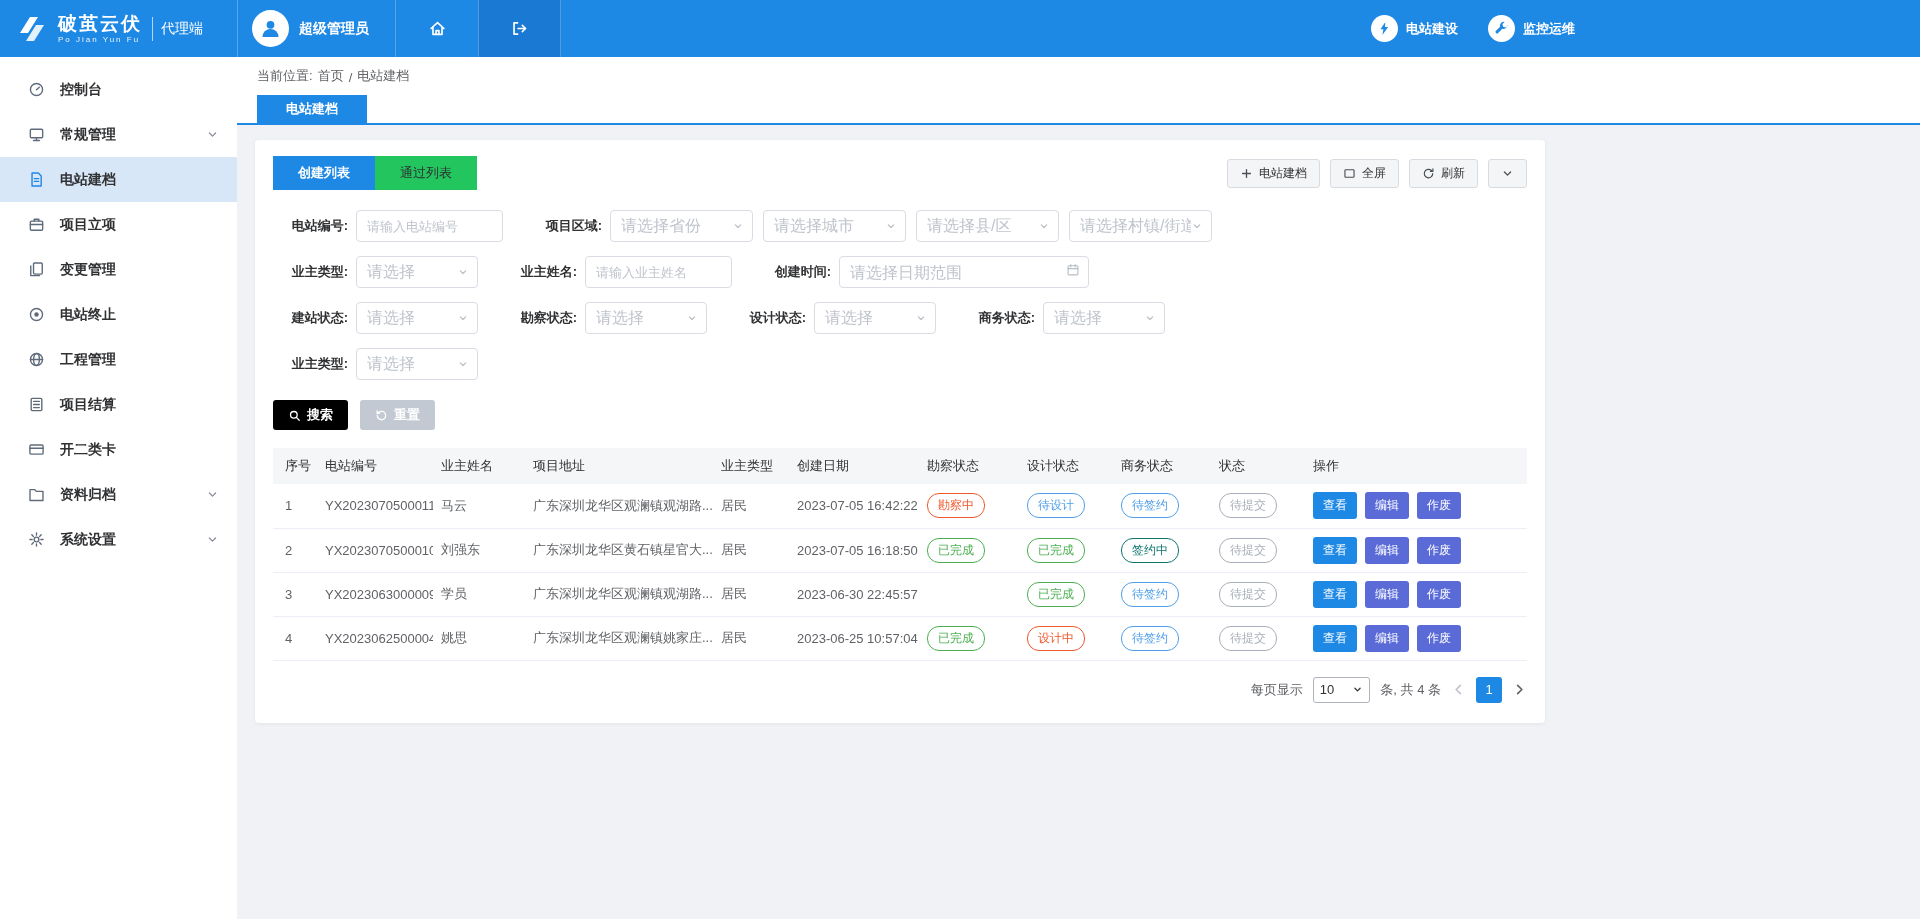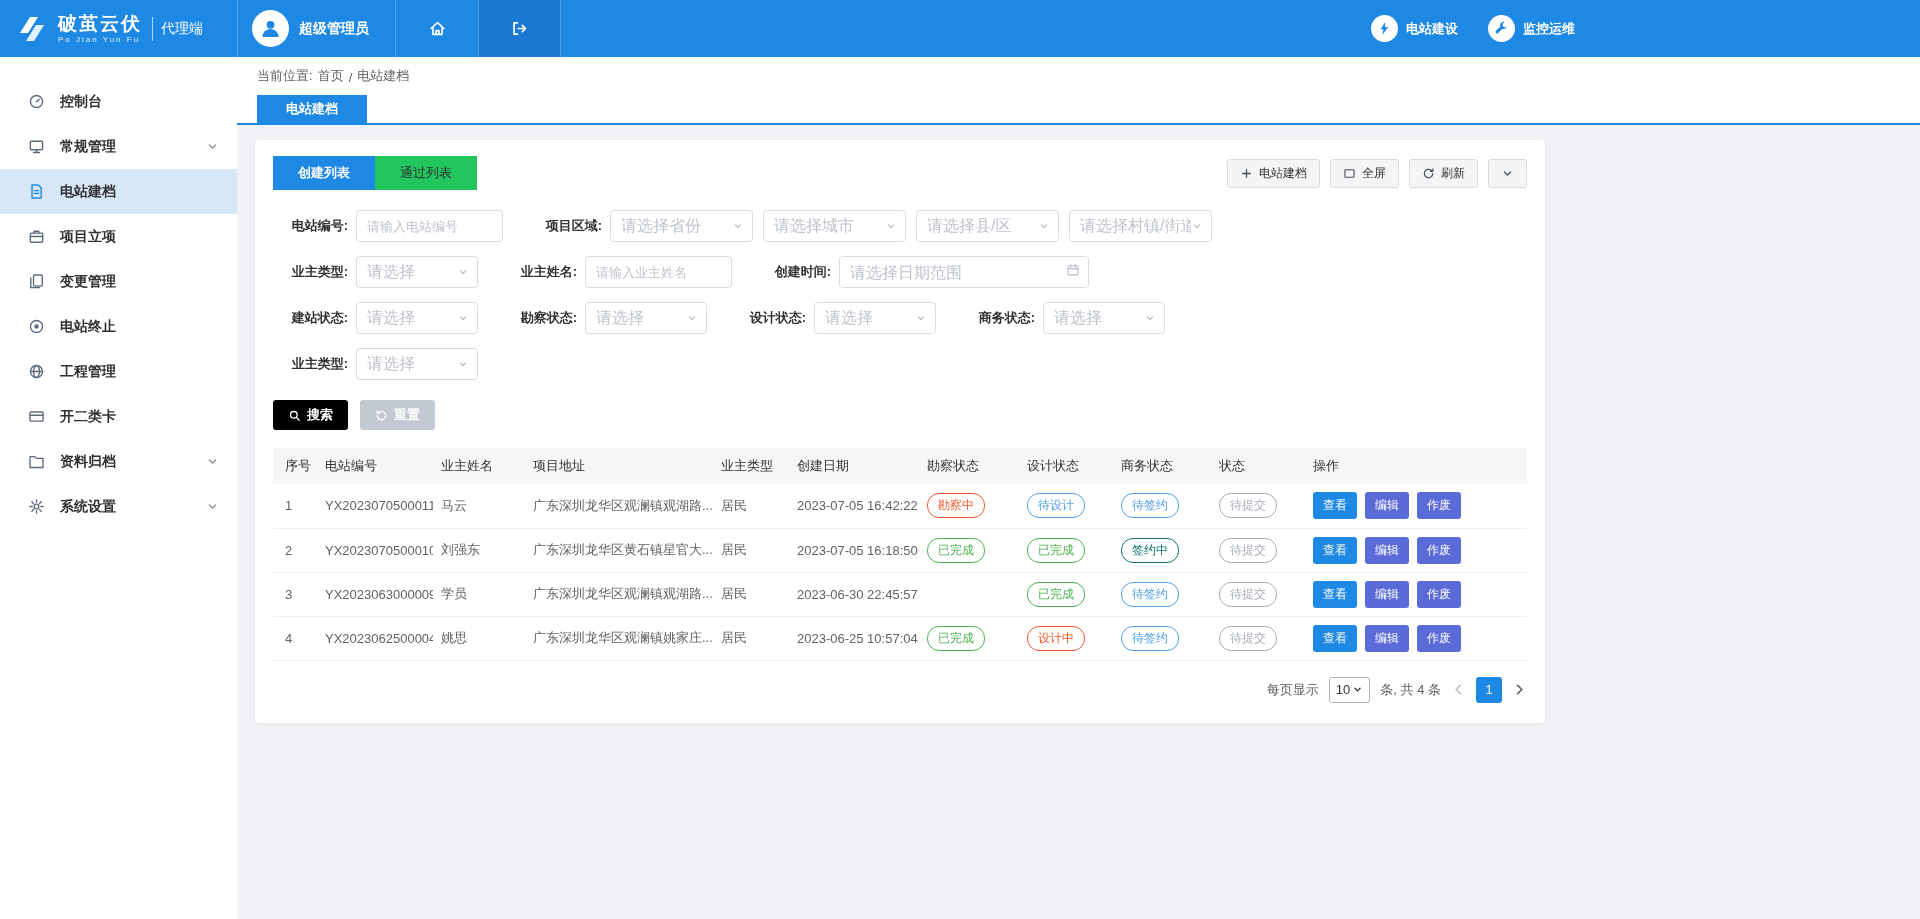--- a/index.html
+++ b/index.html
@@ -27,21 +27,21 @@
   .head-btn.dark { background:#1a79d2; border-right:1px solid rgba(255,255,255,.25); }
   .hb-icon { width:19px; height:19px; color:#fff; }
   .top-spacer { flex:1; }
   .quick-links { display:flex; align-items:center; gap:30px; margin-right:345px; }
   .quick-link { display:flex; align-items:center; gap:8px; cursor:pointer; }
   .q-icon { width:27px; height:27px; border-radius:50%; background:#fff; color:#1e88e5; display:flex; align-items:center; justify-content:center; padding:6px; }
   .q-label { font-size:13px; font-weight:700; }
 
   
   .layout { display:flex; height:862px; }
-  .sidebar { width:237px; flex:none; background:#fff; padding-top:22px; }
+  .sidebar { width:237px; flex:none; background:#fff; padding-top:10px; }
   .side-item { height:45px; display:flex; align-items:center; padding:0 18px 0 28px; cursor:pointer; }
   .side-item.active { background:#d8e7f8; }
   .side-icon { width:17px; height:17px; color:#5f6b7a; margin-right:15px; flex:none; }
   .side-item.active .side-icon { color:#1e88e5; }
   .side-label { font-size:14px; font-weight:700; color:#303133; }
   .side-caret { width:13px; height:13px; margin-left:auto; color:#8a9099; }
 
   .main { flex:1; min-width:0; }
 
   
@@ -95,21 +95,21 @@
   .badge { display:inline-block; min-width:46px; text-align:center; padding:3px 10px; border:1px solid currentColor;
            border-radius:12px; font-size:12px; background:#fff; }
   .row-btn { display:inline-block; padding:5px 10px; border:none; border-radius:3px; color:#fff; font-size:12px;
              margin-right:8px; cursor:pointer; font-family:inherit; }
   .row-btn.view { background:#1e88e5; }
   .row-btn.edit, .row-btn.void { background:#5a6bd8; }
 
   
   .pagination { display:flex; align-items:center; justify-content:flex-end; gap:10px; margin-top:16px; font-size:13px; color:#606266; }
   .page-size { height:26px; border:1px solid #aeb3bc; border-radius:3px; background:#fff; padding:0 6px;
-               display:flex; align-items:center; gap:2px; color:#303133; cursor:pointer; }
+               display:flex; align-items:center; gap:18px; color:#303133; cursor:pointer; }
   .ps-caret { width:11px; height:11px; color:#303133; }
   .pg-arrow { width:15px; height:15px; cursor:pointer; }
   .pg-arrow.prev { color:#c0c4cc; }
   .pg-arrow.next { color:#606266; }
   .pg-num { width:26px; height:26px; display:flex; align-items:center; justify-content:center; border-radius:3px; cursor:pointer; }
   .pg-num.active { background:#1e88e5; color:#fff; }
 </style>
 </head>
 <body>
 
@@ -241,20 +241,29 @@
       </div>
       <div class="side-item" data-name="sidebar-item-engineering-management">
         <span class="side-icon" data-name="engineering-icon">
           <svg viewBox="0 0 16 16" fill="none" stroke="currentColor" stroke-width="1.3" stroke-linecap="round" stroke-linejoin="round">
             <circle cx="8" cy="8" r="5.7"></circle>
             <path d="M2.3 8h11.4"></path>
             <ellipse cx="8" cy="8" rx="2.7" ry="5.7"></ellipse>
           </svg>
         </span>
         <span class="side-label">工程管理</span>
+      </div>
+      <div class="side-item" data-name="sidebar-item-project-settlement">
+        <span class="side-icon" data-name="settlement-icon">
+          <svg viewBox="0 0 16 16" fill="none" stroke="currentColor" stroke-width="1.3" stroke-linecap="round" stroke-linejoin="round">
+            <rect x="3" y="2.2" width="10" height="11.6" rx="1"></rect>
+            <path d="M5.3 5.1h5.4M5.3 8h5.4M5.3 10.9h5.4"></path>
+          </svg>
+        </span>
+        <span class="side-label">项目结算</span>
       </div>
       <div class="side-item" data-name="sidebar-item-class2-card">
         <span class="side-icon" data-name="card-icon">
           <svg viewBox="0 0 16 16" fill="none" stroke="currentColor" stroke-width="1.3" stroke-linecap="round" stroke-linejoin="round">
             <rect x="1.8" y="3.8" width="12.4" height="8.6" rx="1.2"></rect>
             <path d="M1.8 6.8h12.4"></path>
           </svg>
         </span>
         <span class="side-label">开二类卡</span>
       </div>

